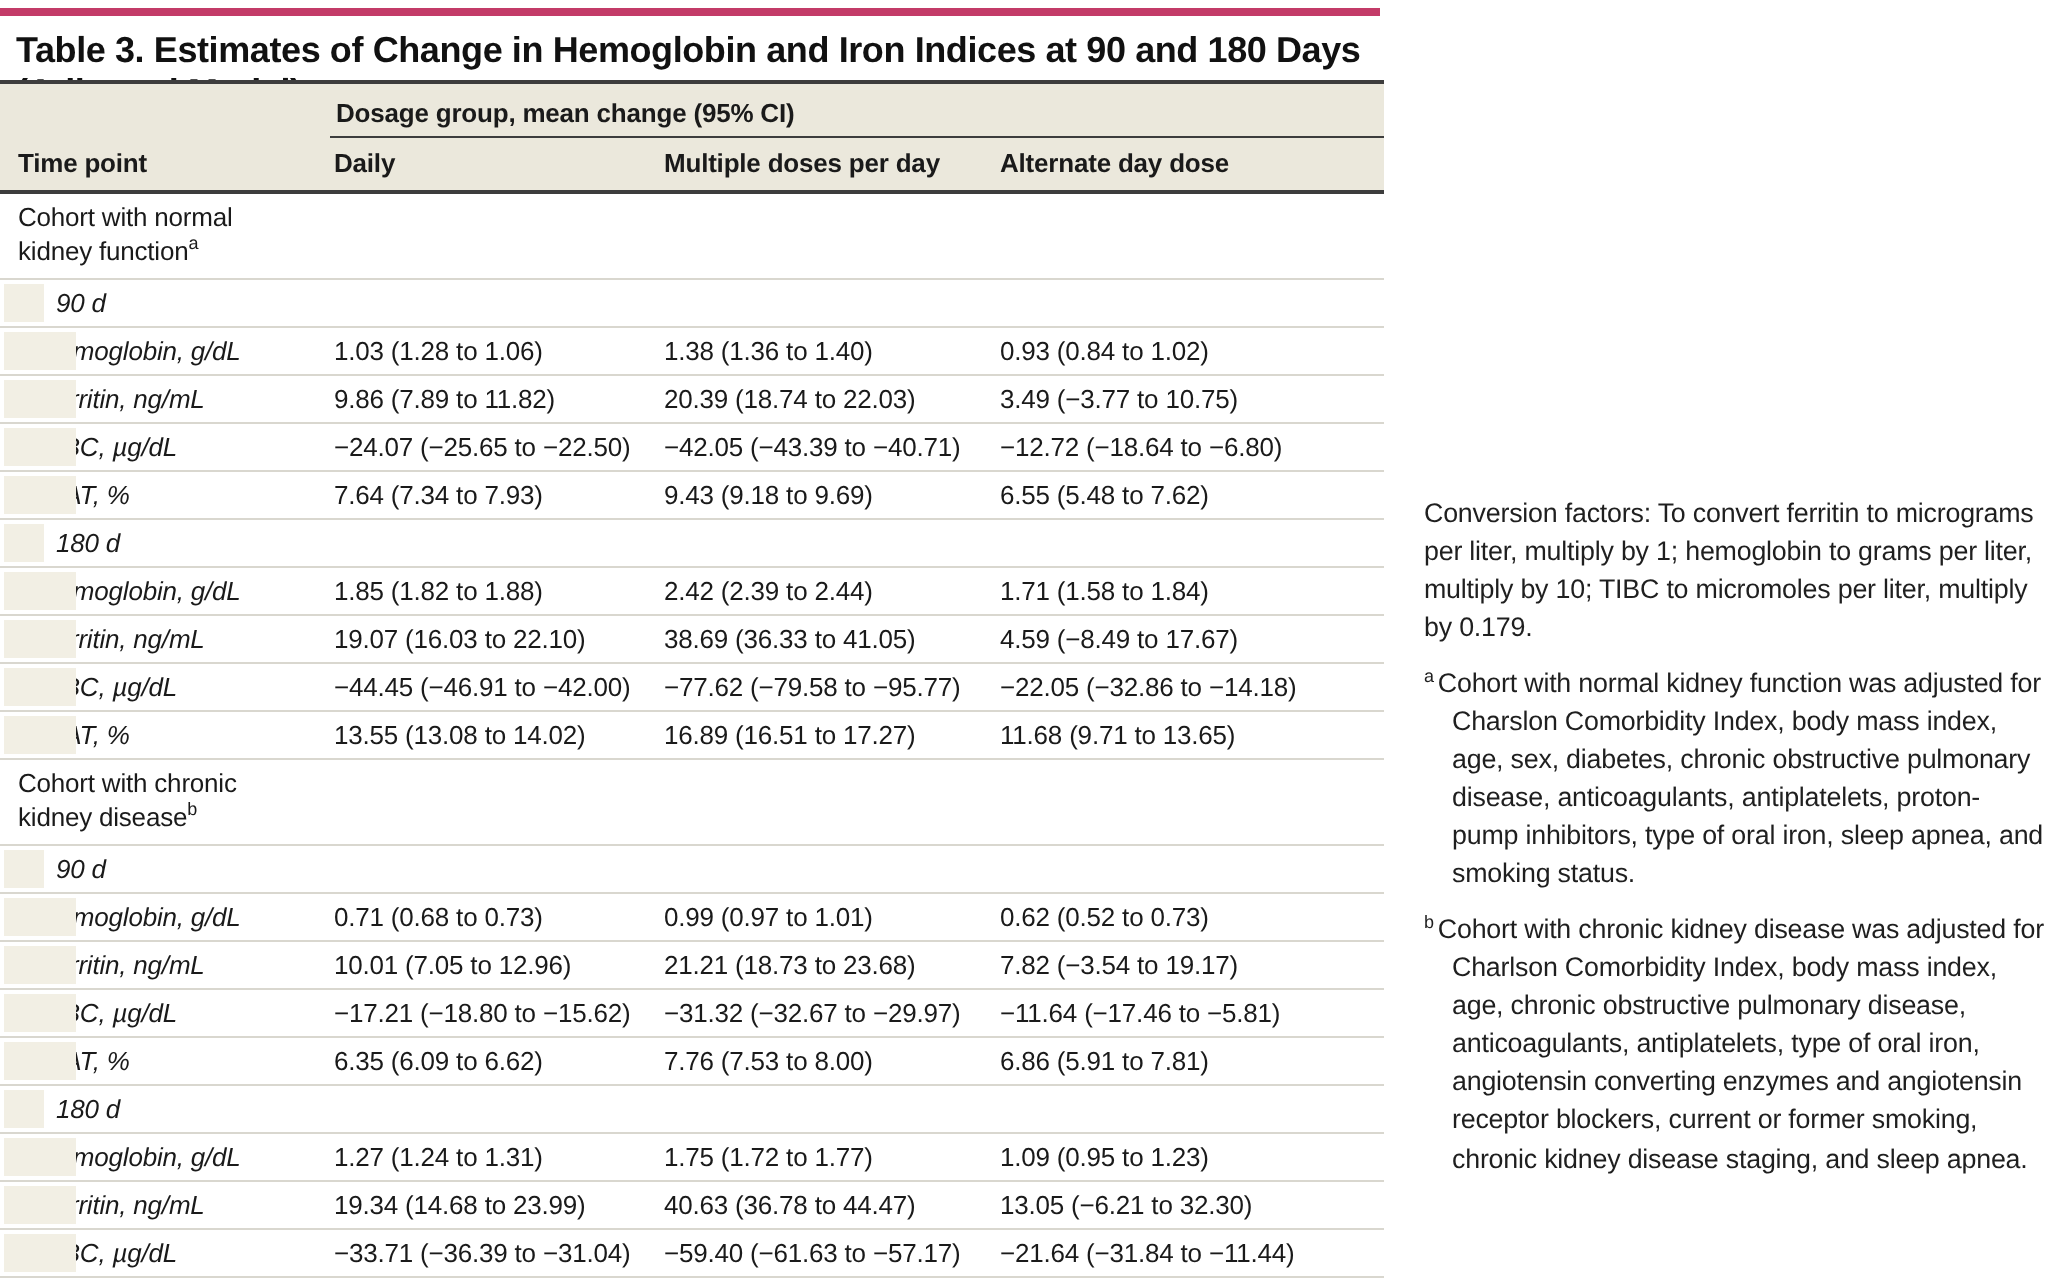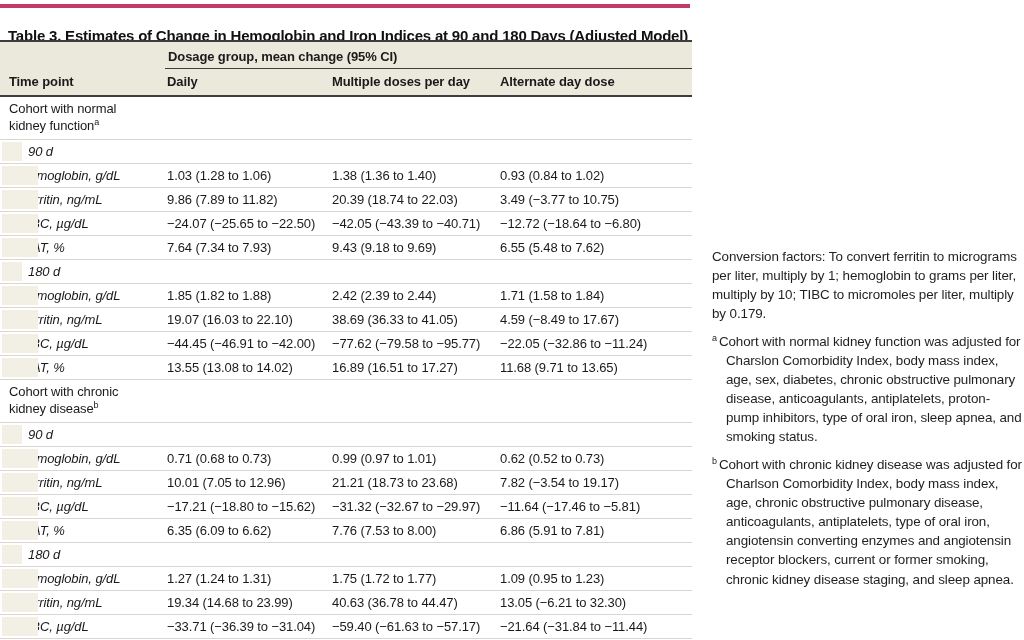--- a/index.html
+++ b/index.html
@@ -9,21 +9,21 @@
     --rule-dark:#3d3d3d;
     --rule-light:#d9d7cf;
     --ink:#1a1a1a;
   }
   *{box-sizing:border-box;margin:0;padding:0;}
   html,body{background:#ffffff;}
   body{font-family:"Liberation Sans","DejaVu Sans",sans-serif;color:var(--ink);}
   .canvas{position:relative;width:1024px;height:640px;background:#ffffff;overflow:hidden;}
 
   .accent-bar{position:absolute;top:4px;left:0;width:690px;height:4px;background:var(--accent);}
-  .title{position:absolute;top:15px;left:8px;width:684px;font-size:15px;font-weight:bold;letter-spacing:-0.2px;color:#111;margin-top:12px;}
+  .title{position:absolute;top:15px;left:8px;width:684px;font-size:18px;font-weight:bold;letter-spacing:-0.2px;color:#111;}
 
   .table-area{position:absolute;top:40px;left:0;width:692px;}
   table{width:692px;border-collapse:collapse;table-layout:fixed;
         border-top:2px solid var(--rule-dark);border-bottom:2px solid var(--rule-dark);
         font-size:13px;letter-spacing:-0.1px;}
   col.c1{width:165px;} col.c2{width:165px;} col.c3{width:168px;} col.c4{width:194px;}
 
   thead{background:var(--band);}
   thead th{text-align:left;font-weight:bold;vertical-align:bottom;}
   th.group-head{padding:7px 4px 4px 3px;border-bottom:1.5px solid var(--rule-dark);}
@@ -124,21 +124,21 @@
           <tr class="r-metric">
             <td class="ind2">Ferritin, ng/mL</td>
             <td class="val">19.07 (16.03 to 22.10)</td>
             <td class="val">38.69 (36.33 to 41.05)</td>
             <td class="val">4.59 (−8.49 to 17.67)</td>
           </tr>
           <tr class="r-metric">
             <td class="ind2">TIBC, µg/dL</td>
             <td class="val">−44.45 (−46.91 to −42.00)</td>
             <td class="val">−77.62 (−79.58 to −95.77)</td>
-            <td class="val">−22.05 (−32.86 to −11.24)</td>
+            <td class="val">−22.05 (−32.86 to −14.18)</td>
           </tr>
           <tr class="r-metric">
             <td class="ind2">ISAT, %</td>
             <td class="val">13.55 (13.08 to 14.02)</td>
             <td class="val">16.89 (16.51 to 17.27)</td>
             <td class="val">11.68 (9.71 to 13.65)</td>
           </tr>
           <tr class="r-section">
             <td colspan="4">
               <span class="sec-label">Cohort with chronic kidney disease<sup>b</sup></span>

